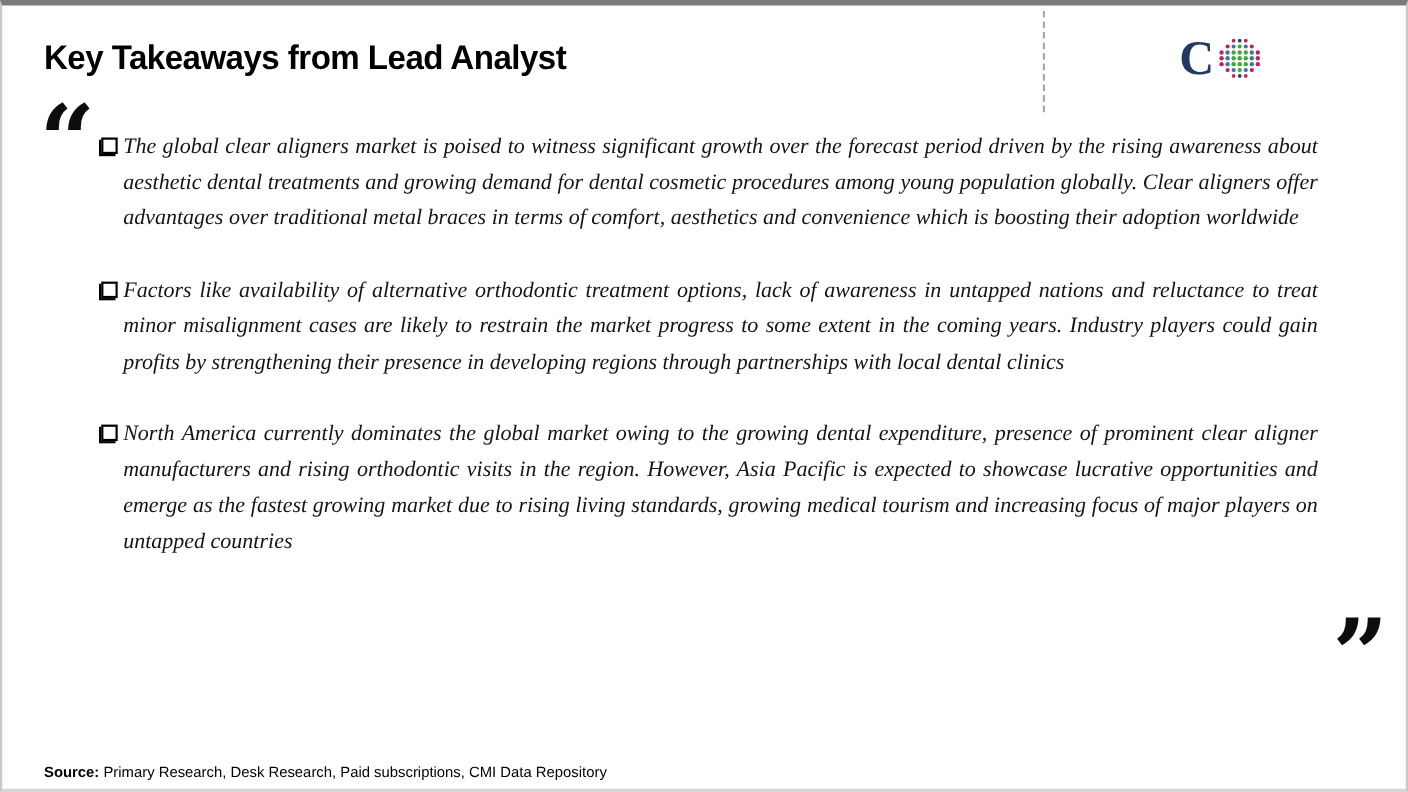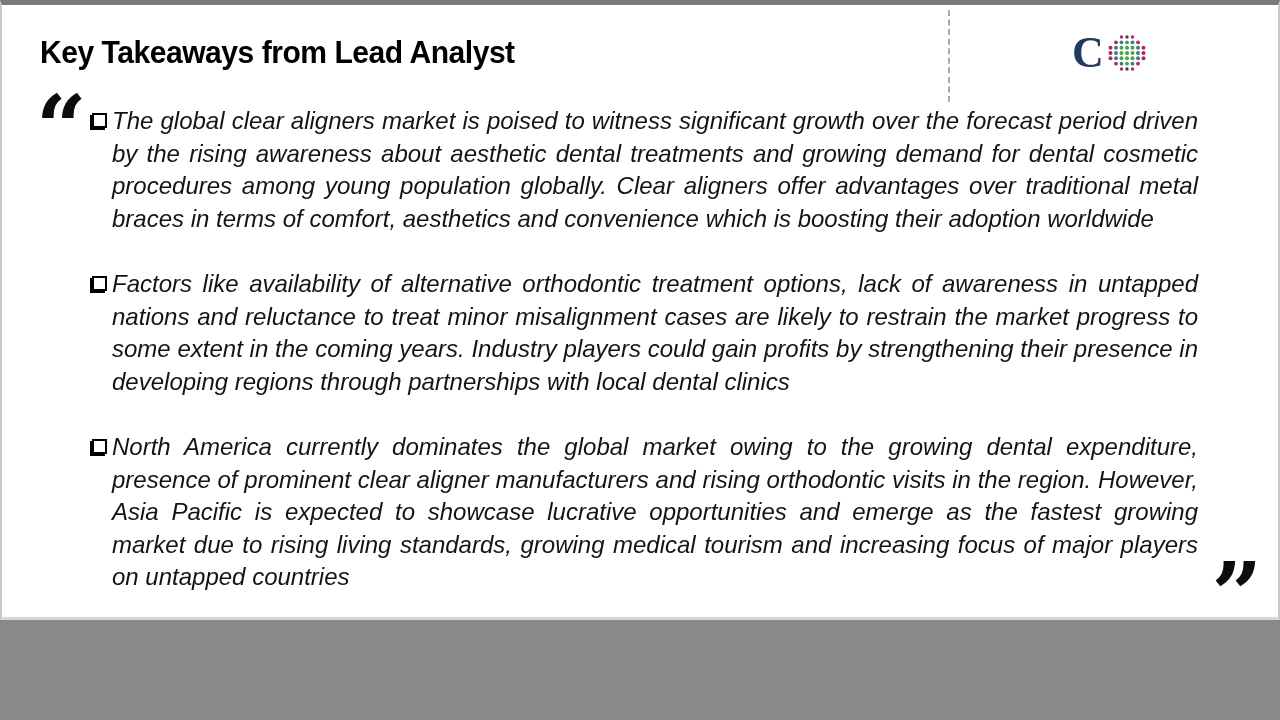--- a/index.html
+++ b/index.html
@@ -1,18 +1,18 @@
 <!DOCTYPE html>
 <html><head>
 <meta charset="utf-8">
 <style>
   html, body { margin: 0; padding: 0; background: #8a8a8a; }
   .slide {
     position: relative;
-    width: 1280px; height: 620px;
+    width: 1280px; height: 720px;
     box-sizing: border-box;
     background: #ffffff;
     border-top: 5px solid #7a7a7a;
     border-left: 2px solid #c9c9c9;
     border-right: 2px solid #c9c9c9;
     border-bottom: 3px solid #d6d6d6;
     overflow: hidden;
     font-family: "Liberation Sans", sans-serif;
     color: #000;
   }
@@ -57,24 +57,24 @@
     position: absolute;
     font-family: "DejaVu Serif", serif;
     font-weight: 700; color: #0d0d0d;
     font-size: 88px; line-height: 1;
   }
   .quote-open { left: 34px; top: 78px; }
   .quote-close { right: 16px; top: 545px; }
 
   
   .takeaways {
-    position: absolute; left: 88px; right: 80px; top: 100px;
-    font-family: Liberation Sans, sans-serif;
+    position: absolute; left: 88px; right: 80px; top: 112px;
+    font-family: Liberation Serif, serif;
     font-style: italic;
-    font-size: 24px; line-height: 32.5px;
+    font-size: 20px; line-height: 32.5px;
     color: #141414;
     text-align: justify;
   }
   .bullet-item { position: relative; padding-left: 22px; margin: 0 0 33px 0; }
   .bullet-item:last-child { margin-bottom: 12px; }
   .bullet-square {
     position: absolute; left: 2px; top: 8px;
     width: 11px; height: 11px;
     background: #fff;
     border: 2px solid #000;
@@ -167,14 +167,17 @@
       <span>Factors like availability of alternative orthodontic treatment options, lack of awareness in untapped nations and reluctance to treat minor misalignment cases are likely to restrain the market progress to some extent in the coming years. Industry players could gain profits by strengthening their presence in developing regions through partnerships with local dental clinics</span>
     </div>
     <div class="bullet-item">
       <span class="bullet-square"></span>
       <span>North America currently dominates the global market owing to the growing dental expenditure, presence of prominent clear aligner manufacturers and rising orthodontic visits in the region. However, Asia Pacific is expected to showcase lucrative opportunities and emerge as the fastest growing market due to rising living standards, growing medical tourism and increasing focus of major players on untapped countries</span>
     </div>
   </div>
 
   <div class="quote-close">”</div>
 
+  <div class="source-line">
+    <span class="source-label">Source:</span><span> Primary Research, Desk Research, Paid subscriptions, CMI Data Repository</span>
+  </div>
 
 </div>
 
 </body></html>

